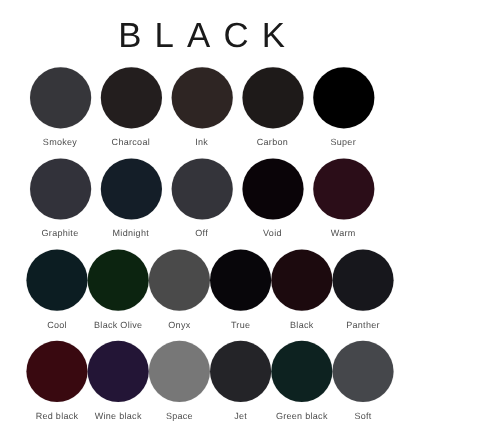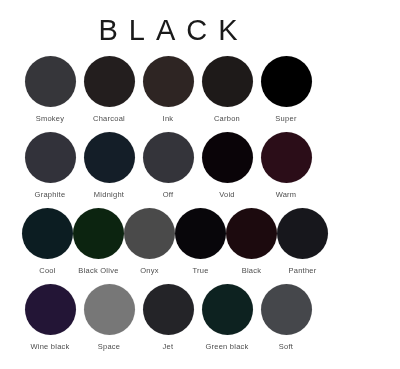--- a/index.html
+++ b/index.html
@@ -160,20 +160,24 @@
         <span class="swatch-label" style="color: rgb(77, 77, 77);">Black</span>
       </div>
       <div class="swatch-cell">
         <span class="swatch-dot" style="background-color: rgb(23, 23, 28);"></span>
         <span class="swatch-label" style="color: rgb(77, 77, 77);">Panther</span>
       </div>
     </div>
 
     <div class="swatch-row">
       <div class="swatch-cell">
+        <span class="swatch-dot" style="background-color: rgb(57, 9, 16);"></span>
+        <span class="swatch-label" style="color: rgb(77, 77, 77);">Red black</span>
+      </div>
+      <div class="swatch-cell">
         <span class="swatch-dot" style="background-color: rgb(35, 21, 54);"></span>
         <span class="swatch-label" style="color: rgb(77, 77, 77);">Wine black</span>
       </div>
       <div class="swatch-cell">
         <span class="swatch-dot" style="background-color: rgb(119, 119, 119);"></span>
         <span class="swatch-label" style="color: rgb(77, 77, 77);">Space</span>
       </div>
       <div class="swatch-cell">
         <span class="swatch-dot" style="background-color: rgb(36, 36, 40);"></span>
         <span class="swatch-label" style="color: rgb(77, 77, 77);">Jet</span>

